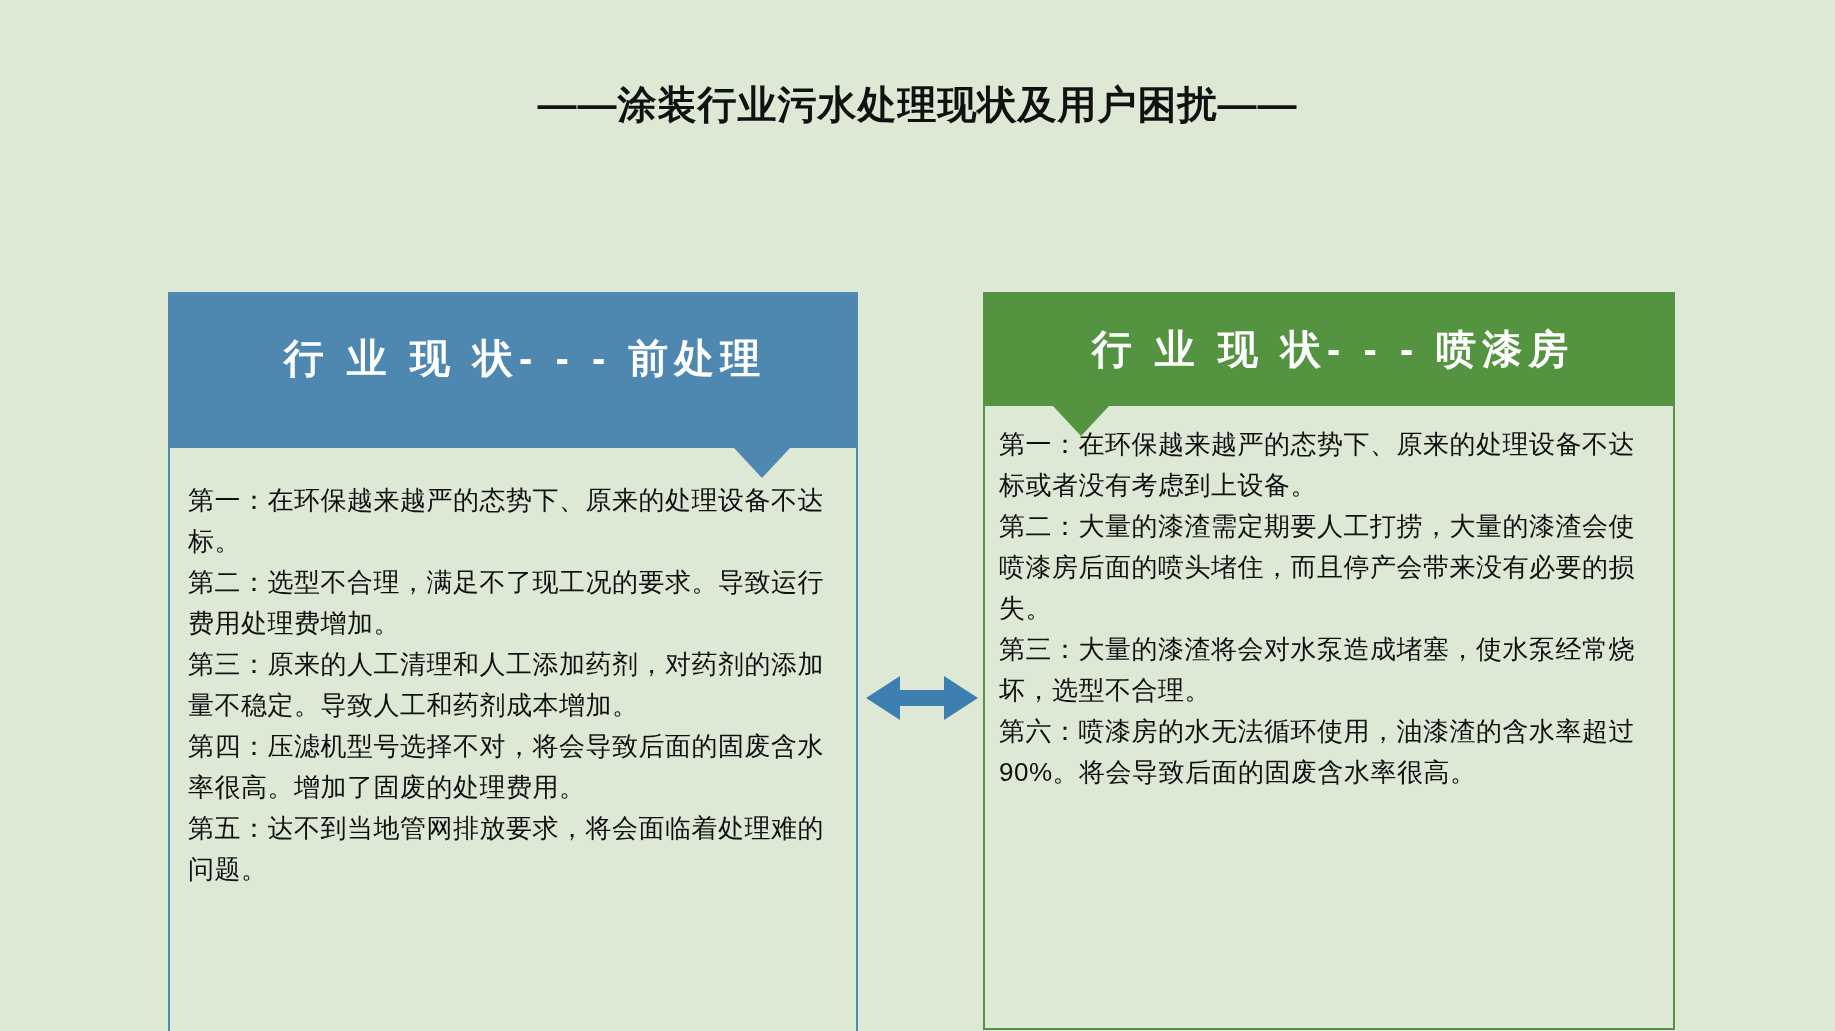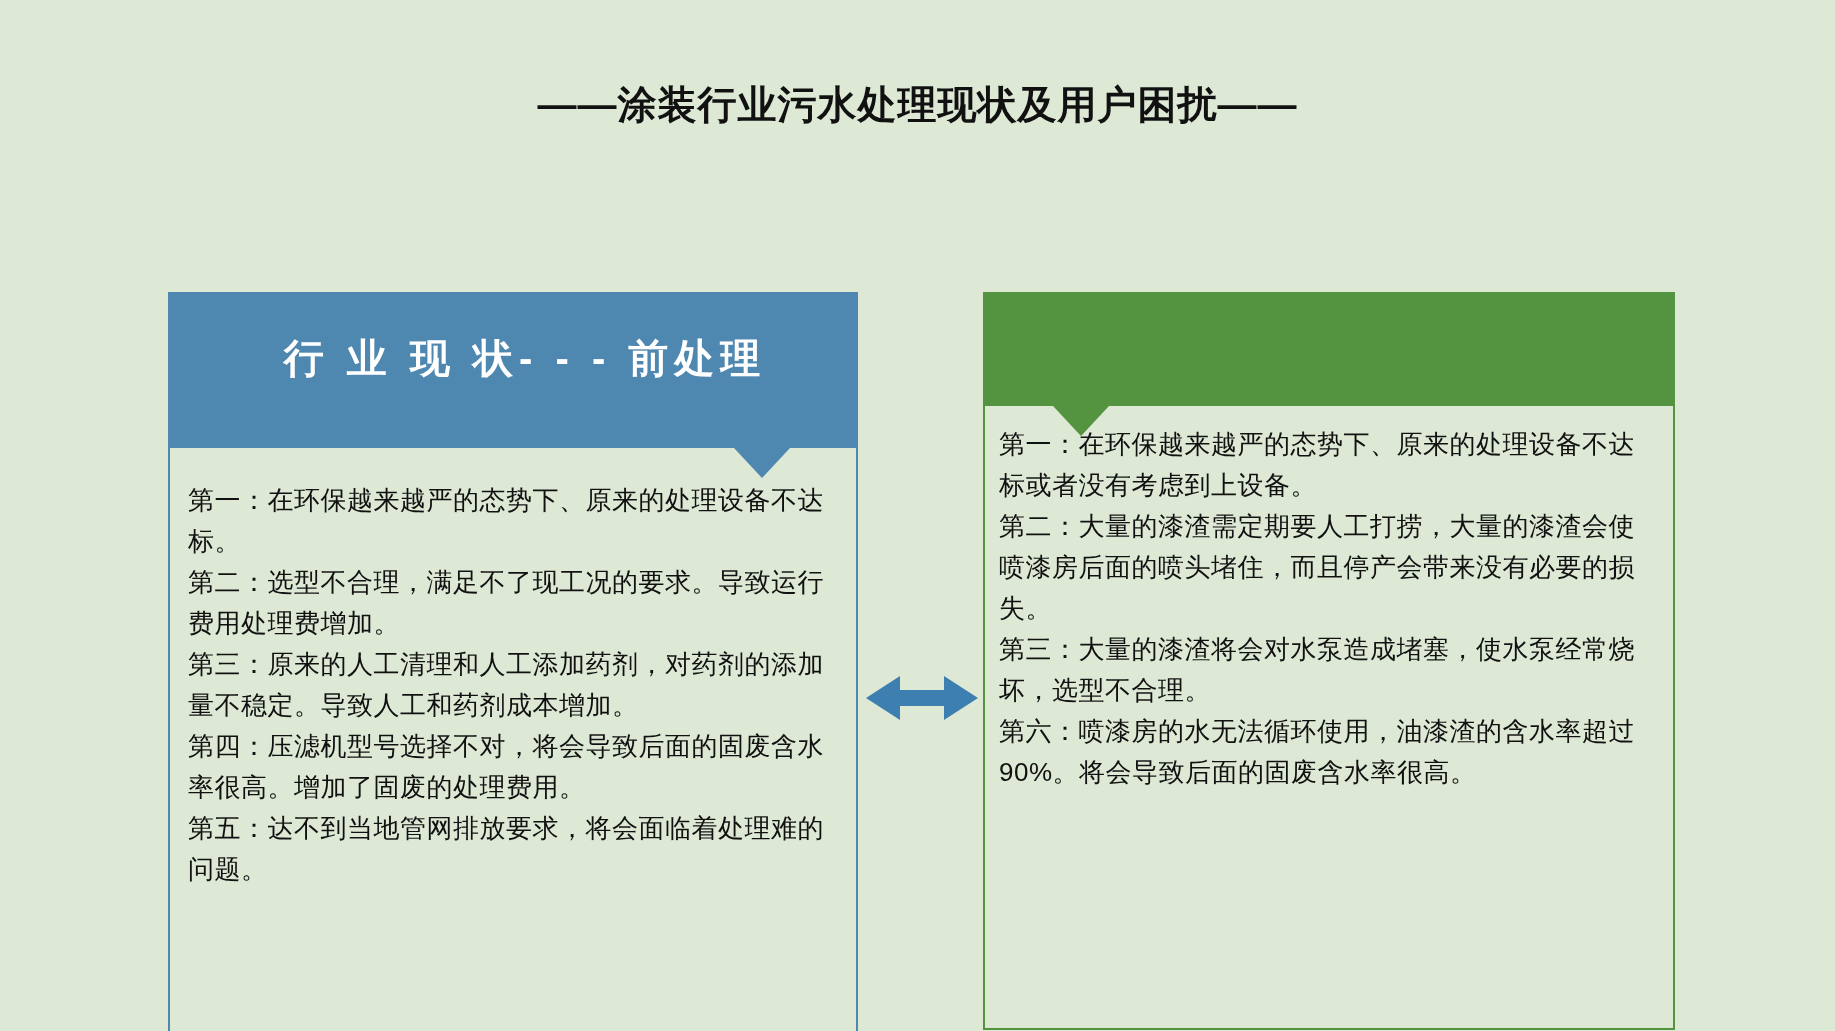--- a/index.html
+++ b/index.html
@@ -148,20 +148,21 @@
   <div class="connector">
     <svg width="112" height="56" viewBox="0 0 112 56">
       <g fill="#3d7fb0">
         <polygon points="0,28 34,6 34,20 78,20 78,6 112,28 78,50 78,36 34,36 34,50"></polygon>
       </g>
     </svg>
   </div>
 
   <div class="panel" id="panel-right">
     <div class="panel-header">
+      <span>行 业 现 状- - - 喷漆房</span>
       <span class="arrow-down"></span>
     </div>
     <div class="panel-body">
       <p>第一：在环保越来越严的态势下、原来的处理设备不达标或者没有考虑到上设备。</p>
       <p>第二：大量的漆渣需定期要人工打捞，大量的漆渣会使喷漆房后面的喷头堵住，而且停产会带来没有必要的损失。</p>
       <p>第三：大量的漆渣将会对水泵造成堵塞，使水泵经常烧坏，选型不合理。</p>
       <p>第六：喷漆房的水无法循环使用，油漆渣的含水率超过90%。将会导致后面的固废含水率很高。</p>
     </div>
   </div>
 

